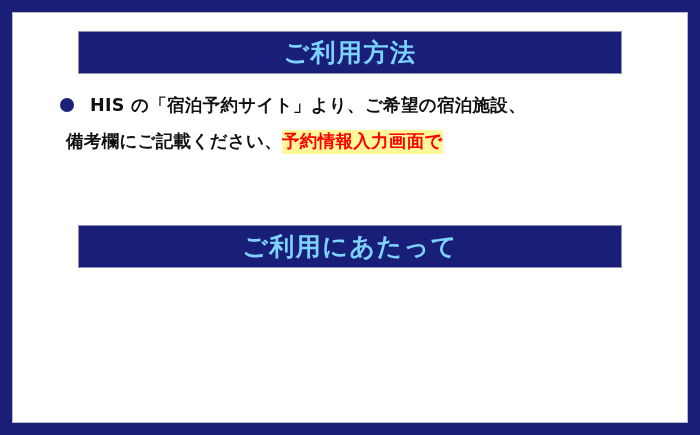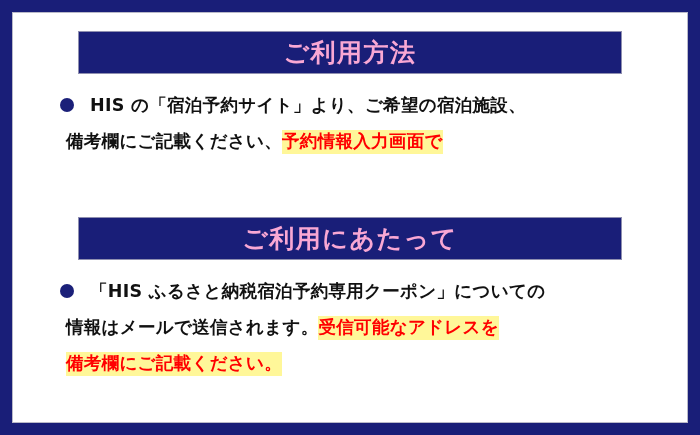--- a/index.html
+++ b/index.html
@@ -32,34 +32,34 @@
     border: 1px solid #b9b9c8;
   }
 
   
   .section {
     position: absolute;
     left: 0;
     right: 0;
   }
   .section-1 { top: 18px; }
-  .section-2 { top: 204px; }
+  .section-2 { top: 212px; }
 
   .heading-bar {
     box-sizing: border-box;
     margin: 0 65px 0 65px;
     height: 43px;
     background: #191e78;
     border: 1px solid #8f8fb0;
     display: flex;
     align-items: center;
     justify-content: center;
   }
   .heading-text {
-    color: #f9a8d4;
+    color: #7dd3fc;
     font-size: 25px;
     font-weight: bold;
     letter-spacing: 1.5px;
     line-height: 1;
     white-space: nowrap;
   }
 
   
   .bullet-block {
     position: relative;
@@ -116,28 +116,16 @@
         <div class="body-line indent-1">
           <span class="seg-plain">備考欄にご記載ください、</span><span class="seg-accent">予約情報入力画面で</span>
         </div>
       </div>
     </div>
 
     <div class="section section-2">
       <div class="heading-bar">
         <span class="heading-text">ご利用にあたって</span>
       </div>
-      <div class="bullet-block">
-        <span class="bullet-dot"></span>
-        <div class="body-line indent-0">
-          <span class="seg-plain">「HIS ふるさと納税宿泊予約専用クーポン」についての</span>
-        </div>
-        <div class="body-line indent-1">
-          <span class="seg-plain">情報はメールで送信されます。</span><span class="seg-accent">受信可能なアドレスを</span>
-        </div>
-        <div class="body-line indent-1">
-          <span class="seg-accent">備考欄にご記載ください。</span>
-        </div>
-      </div>
     </div>
 
   </div>
 </div>
 
 </body></html>

